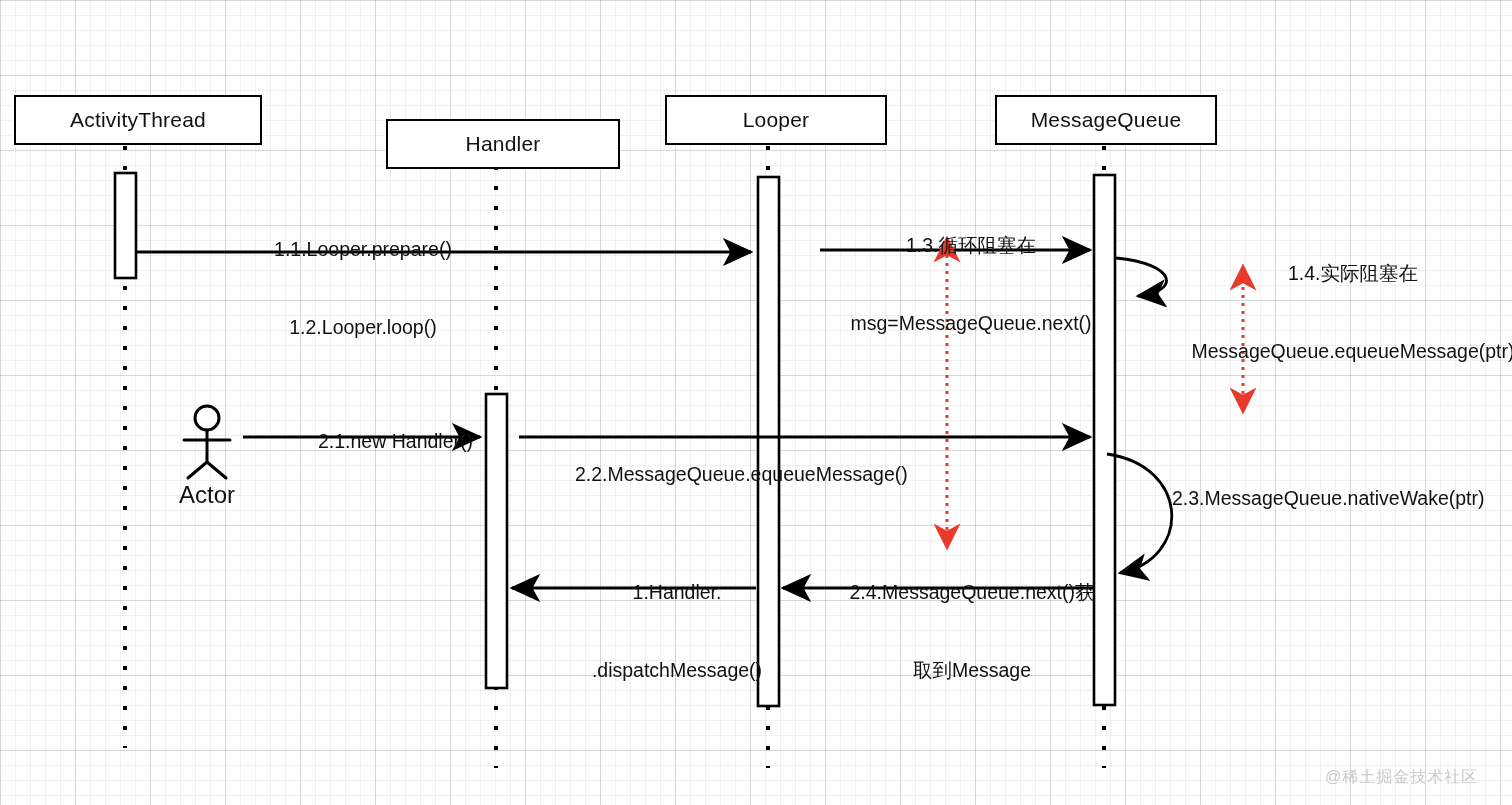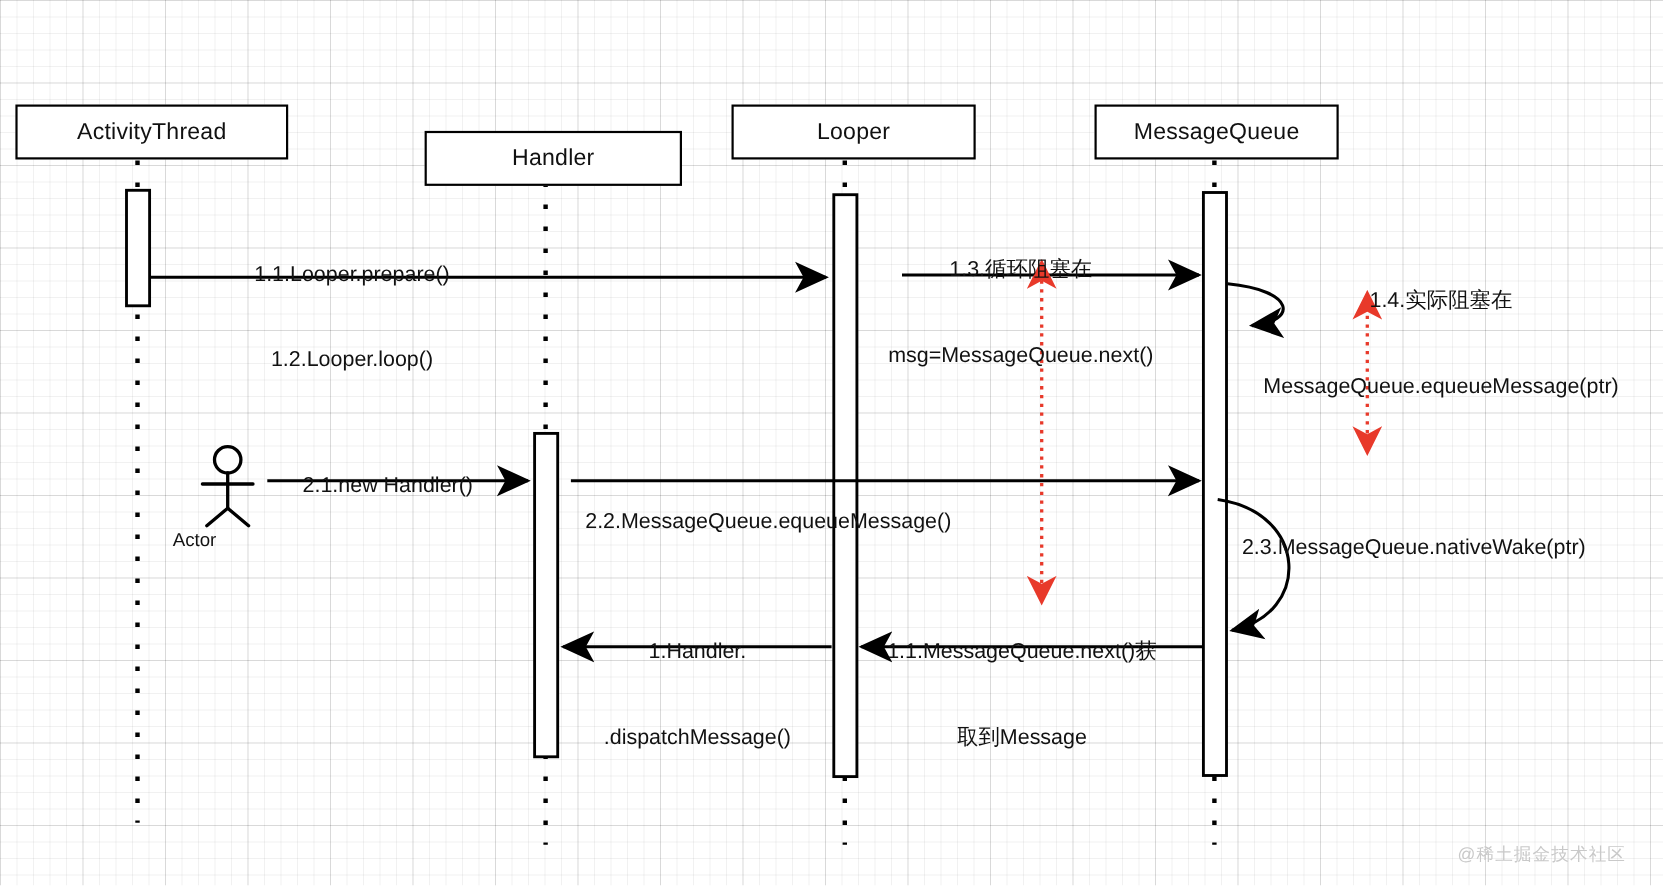--- a/index.html
+++ b/index.html
@@ -47,27 +47,28 @@
     white-space: nowrap;
   }
   .msg-label {
     position: absolute;
     font-size: 19.5px;
     line-height: 26px;
     color: #111111;
     text-align: center;
     white-space: pre;
     pointer-events: none;
+    margin-left: 43px;
   }
   .msg-label.left { text-align: left; }
   .actor-label {
     position: absolute;
-    font-size: 17px;
+    font-size: 24px;
     color: #111111;
-    text-align: left;
+    text-align: center;
     white-space: nowrap;
   }
   .watermark {
     position: absolute;
     font-size: 16px;
     color: #c9c9c9;
     letter-spacing: 1px;
     white-space: nowrap;
   }
 </style>
@@ -170,21 +171,21 @@
 
   <div class="msg-label left" style="left:532px; top:409px; width:420px;">
     <div>2.2.MessageQueue.equeueMessage()</div>
   </div>
 
   <div class="msg-label left" style="left:1129px; top:433px; width:400px;">
     <div>2.3.MessageQueue.nativeWake(ptr)</div>
   </div>
 
   <div class="msg-label" style="left:784px; top:527px; width:290px;">
-    <div>1.1.MessageQueue.next()获</div>
+    <div>2.4.MessageQueue.next()获</div>
     <div>取到Message</div>
   </div>
 
   <div class="msg-label" style="left:525px; top:527px; width:218px;">
     <div>1.Handler.</div>
     <div>.dispatchMessage()</div>
   </div>
 
   <div class="watermark" style="left:1325px; top:767px;">@稀土掘金技术社区</div>
 

